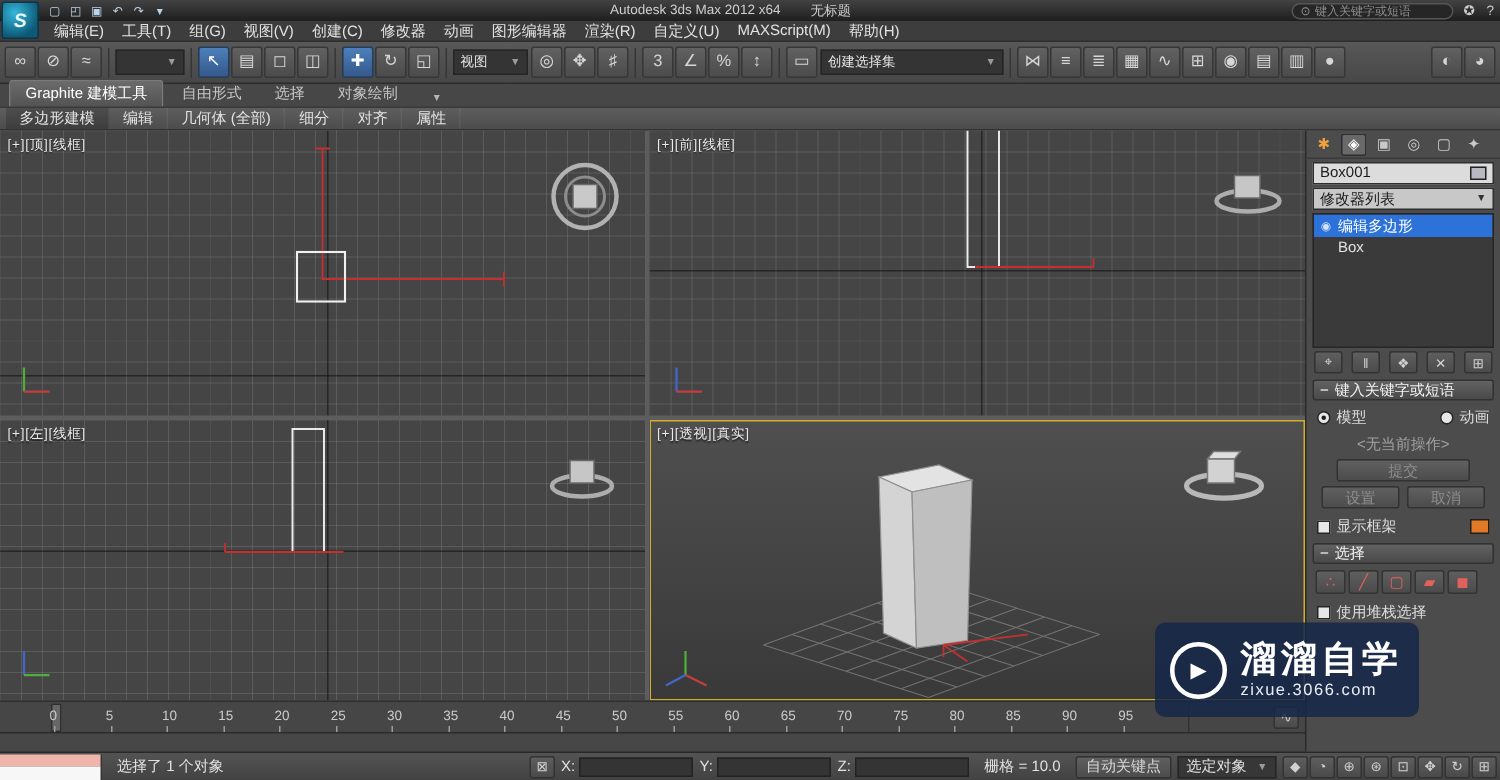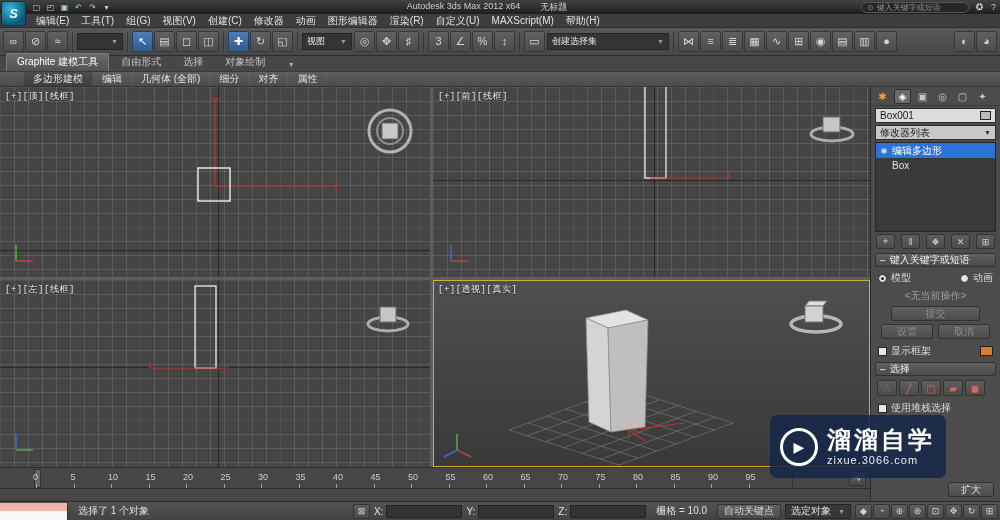--- a/index.html
+++ b/index.html
@@ -44,27 +44,27 @@
   
   #ribbontabs { height:16px; background:#474747; border-bottom:1px solid #393939; display:flex;
     align-items:flex-end; padding-left:6px; font-size:10px; color:#c6c6c6; }
   .rtab-list { display:flex; gap:2px; align-items:flex-end; }
   .rtab { padding:1px 10px 2px; white-space:nowrap; }
   .rtab.active { background:linear-gradient(#6b6b6b,#535353); border:1px solid #7a7a7a; border-bottom:none;
     border-radius:3px 3px 0 0; color:#fff; }
   #ribbon-collapse { margin-left:8px; color:#b5b5b5; font-size:8px; padding:0 6px 2px; }
   #ribbonsubs { height:15px; background:linear-gradient(#5e5e5e,#4c4c4c); border-bottom:1px solid #333;
     display:flex; align-items:center; padding-left:4px; font-size:10px; color:#e2e2e2; }
-  .rsub-list { display:flex; height:100%; align-items:center;margin-left:20px; }
+  .rsub-list { display:flex; height:100%; align-items:center; }
   .rsub { padding:0 9px; height:100%; display:flex; align-items:center; border-right:1px solid rgba(255,255,255,.06); white-space:nowrap; }
   .rsub.active { background:rgba(0,0,0,.18); }
   
   #workarea { display:flex; height:414px; }
   #left-col { width:870px; display:flex; flex-direction:column; }
-  #viewports { position:relative; height:380px; background:#5d5d5d;font-family:Liberation Mono, monospace; }
+  #viewports { position:relative; height:380px; background:#5d5d5d; }
   .vp { position:absolute; background-color:#454545; overflow:hidden; }
   .vp.wire { background-image:
       linear-gradient(to right, rgba(138,138,138,.32) 1px, transparent 1px),
       linear-gradient(to bottom, rgba(138,138,138,.32) 1px, transparent 1px),
       linear-gradient(to right, rgba(18,18,18,.35) 1px, transparent 1px),
       linear-gradient(to bottom, rgba(18,18,18,.35) 1px, transparent 1px);
     background-size:14px 14px,14px 14px,140px 140px,140px 140px; }
   #vp-persp { background:linear-gradient(#4f4f4f,#393939); box-shadow:inset 0 0 0 1px #d3ae2e; }
   .vp-label { position:absolute; top:3px; left:5px; font-size:9px; color:#ececec; letter-spacing:.5px;
     text-shadow:0 1px 1px rgba(0,0,0,.65); z-index:3; }
@@ -702,25 +702,20 @@
           <span>▰</span>
         </button>
         <button class="so-btn">
           <span>◼</span>
         </button>
       </div>
     <div class="chk-row">
       <span class="chk"></span>
       <span>使用堆栈选择</span>
     </div>
-    <div id="grow-row">
-      <button class="cp-btn">
-          <span>扩大</span>
-        </button>
-    </div>
   </div>
 </div>
 
 <div id="statusbar">
   <span id="listener">
     <span class="listener-pink"></span>
     <span class="listener-white"></span>
   </span>
   <span id="status-text">选择了 1 个对象</span>
   <span class="sspacer"></span>

